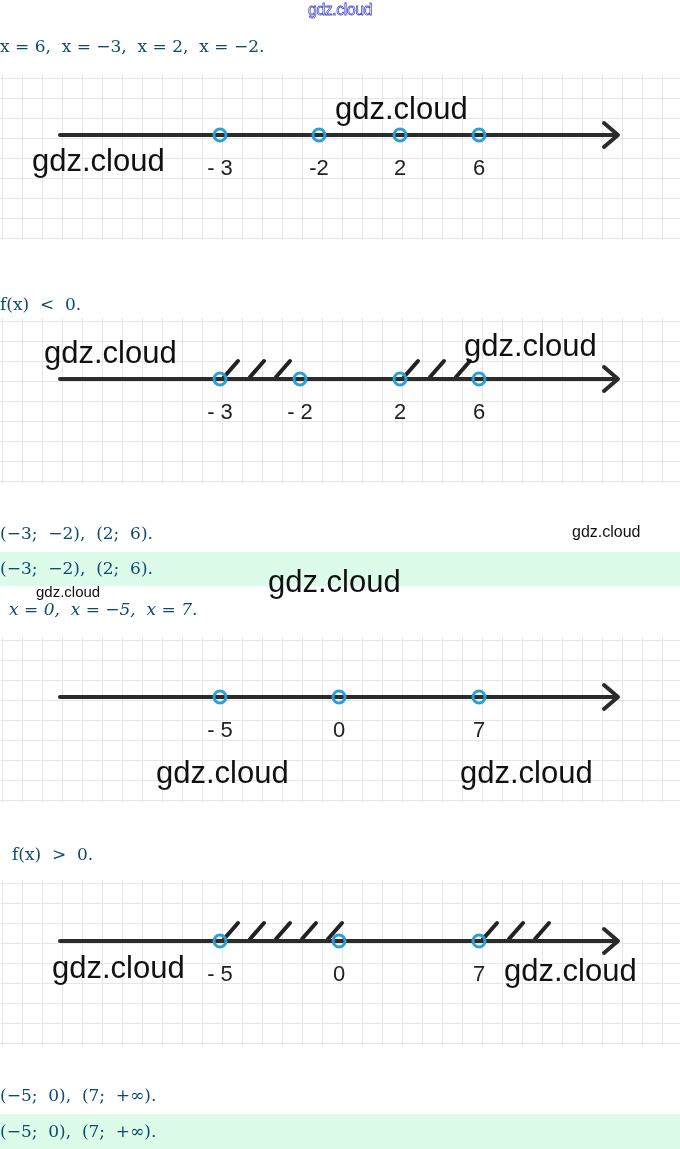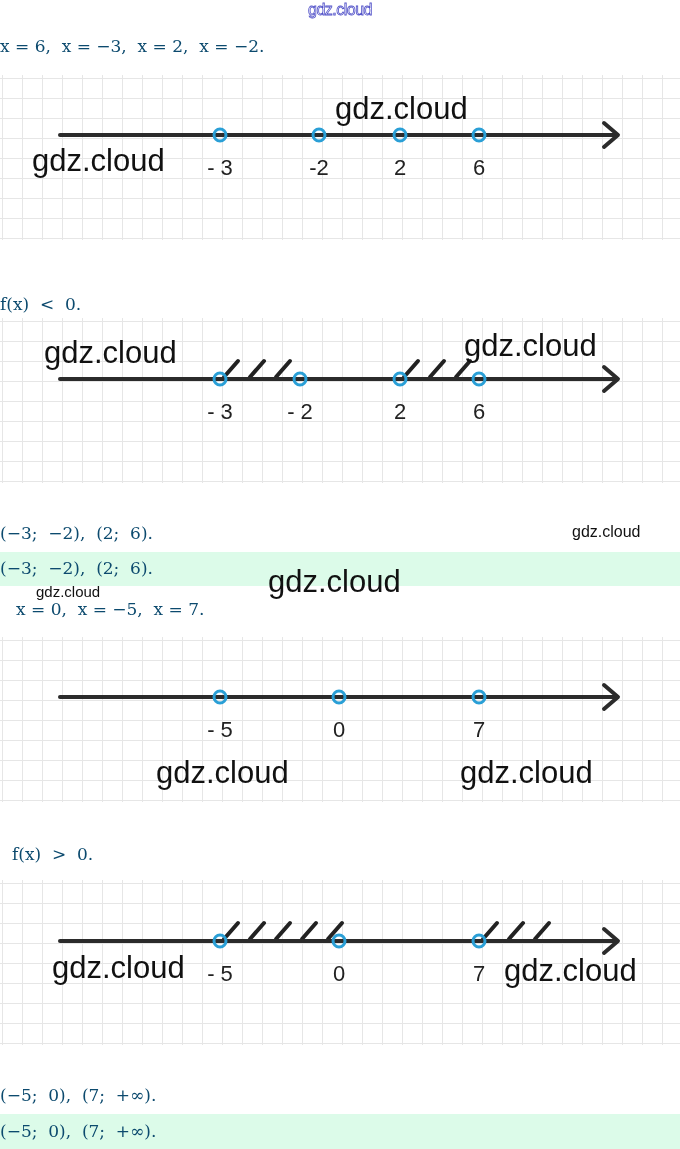--- a/index.html
+++ b/index.html
@@ -79,21 +79,21 @@
 </div>
 
 <div class="abs math" style="left:0; top:523px;">(−3;  −2),  (2;  6).</div>
 <div class="abs wm wm-small" style="left:572px; top:523px;">gdz.cloud</div>
 <div class="abs band" style="top:552px; height:34px;">
   <div class="abs math" style="left:0; top:6px;">(−3;  −2),  (2;  6).</div>
 </div>
 <div class="abs wm wm-big" style="left:268px; top:564px;">gdz.cloud</div>
 <div class="abs wm wm-small" style="left:36px; top:583px; font-size:15px;">gdz.cloud</div>
 
-<div class="abs math" style="left:16px; top:599px;">x = 0,  x = −5,  x = 7.</div>
+<div class="abs math" style="left:9px; top:599px;font-style:italic;">x = 0,  x = −5,  x = 7.</div>
 
 <div class="abs grid" style="top:637px; height:165px;">
   <svg width="680" height="165">
     <line x1="60" y1="60" x2="615" y2="60" stroke="#2b2b2b" stroke-width="4" stroke-linecap="round"></line>
     <polyline points="604,48 618,60 604,72" fill="none" stroke="#2b2b2b" stroke-width="4" stroke-linecap="round" stroke-linejoin="round"></polyline>
     <g id="pts3">
         <circle cx="220" cy="60" r="6" fill="none" stroke="#2a9fd6" stroke-width="3"></circle>
         <text x="220" y="100" text-anchor="middle" class="tick">- 5</text>
         <circle cx="339" cy="60" r="6" fill="none" stroke="#2a9fd6" stroke-width="3"></circle>
         <text x="339" y="100" text-anchor="middle" class="tick">0</text>

